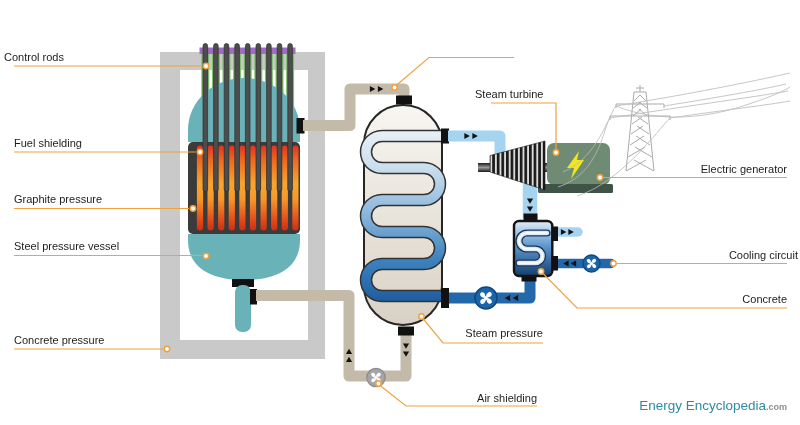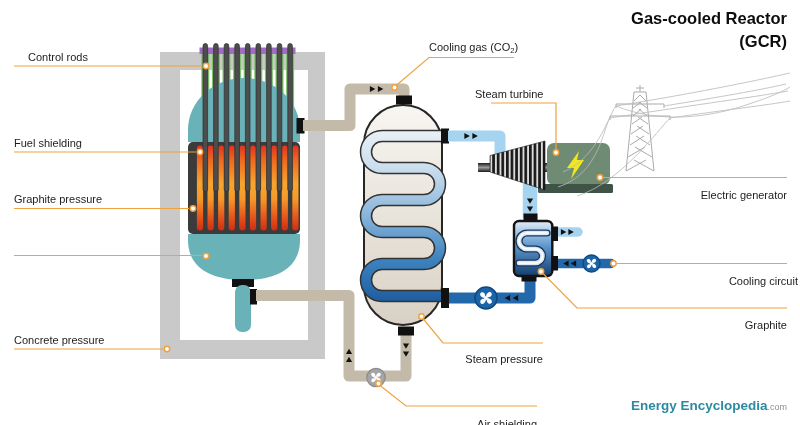--- a/index.html
+++ b/index.html
@@ -1,26 +1,26 @@
 <!DOCTYPE html>
 <html><head>
 <meta charset="utf-8">
 <style>
   html,body{margin:0;padding:0;background:#fff;}
   #stage{position:relative;width:800px;height:425px;background:#ffffff;overflow:hidden;
          font-family:"Liberation Sans",sans-serif;}
   #diagram{position:absolute;left:0;top:0;}
   .lbl{position:absolute;font-size:11px;line-height:13px;color:#1d1d1d;white-space:nowrap;}
-  .lbl.right{text-align:center;margin-top:26px;}
+  .lbl.right{text-align:center;}
   .lbl sub,.subsc{font-size:7.5px;vertical-align:-2px;}
   #title{position:absolute;right:13px;top:7px;text-align:right;font-size:16.5px;
          font-weight:bold;color:#0d0d0d;line-height:23px;}
   #brand{position:absolute;right:13px;top:396px;white-space:nowrap;}
-  #brand .name{font-size:13.5px;font-weight:bold;color:#2d8ba1;}
-  #brand .tld{font-size:9px;font-weight:400;color:#8f8f8f;}
+  #brand .name{font-size:13.5px;font-weight:normal;color:#2d8ba1;}
+  #brand .tld{font-size:9px;font-weight:700;color:#8f8f8f;}
 </style>
 </head>
 <body>
 
 <div id="stage">
 
 <svg id="diagram" width="800" height="425" viewBox="0 0 800 425">
   <defs>
     <linearGradient id="fuelGrad" x1="0" y1="145" x2="0" y2="231" gradientUnits="userSpaceOnUse">
       <stop offset="0" stop-color="#e03121"></stop>
@@ -234,34 +234,30 @@
     <circle cx="394.5" cy="87.5" r="2.7"></circle>
     <circle cx="556" cy="152.5" r="2.7"></circle>
     <circle cx="600" cy="177.5" r="2.7"></circle>
     <circle cx="613.5" cy="263.5" r="2.7"></circle>
     <circle cx="541" cy="271.5" r="2.7"></circle>
     <circle cx="421.5" cy="316.5" r="2.7"></circle>
     <circle cx="378.5" cy="383.5" r="2.7"></circle>
   </g>
 </svg>
 
-<div class="lbl" style="left:28px;top:51px">Control rods</div>
+<div class="lbl" style="left:4px;top:51px">Control rods</div>
 <div class="lbl" style="left:14px;top:137px">Fuel shielding</div>
 <div class="lbl" style="left:14px;top:193px">Graphite pressure</div>
+<div class="lbl" style="left:14px;top:240px">Steel pressure vessel</div>
 <div class="lbl" style="left:14px;top:334px">Concrete pressure</div>
 
-<div class="lbl" style="left:429px;top:41px"><span>Cooling gas  (CO</span><span class="subsc">2</span><span>)</span></div>
 <div class="lbl" style="left:475px;top:88px">Steam turbine</div>
 
 <div class="lbl right" style="right:13px;top:163px">Electric generator</div>
 <div class="lbl right" style="right:2px;top:248.5px">Cooling circuit</div>
-<div class="lbl right" style="right:13px;top:293px">Graphite</div>
+<div class="lbl right" style="right:13px;top:293px">Concrete</div>
 <div class="lbl right" style="right:257px;top:327px">Steam pressure</div>
 <div class="lbl right" style="right:263px;top:391.5px">Air shielding</div>
 
-<div id="title">
-  <div>Gas-cooled Reactor</div>
-  <div>(GCR)</div>
+
+<div id="brand"><span class="name">Energy Encyclopedia</span><span class="tld">.com</span></div>
+
 </div>
 
-<div id="brand"><span class="name">Energy Encyclopedia</span><span class="tld">.com</span></div>
-
-</div>
-
 </body></html>

